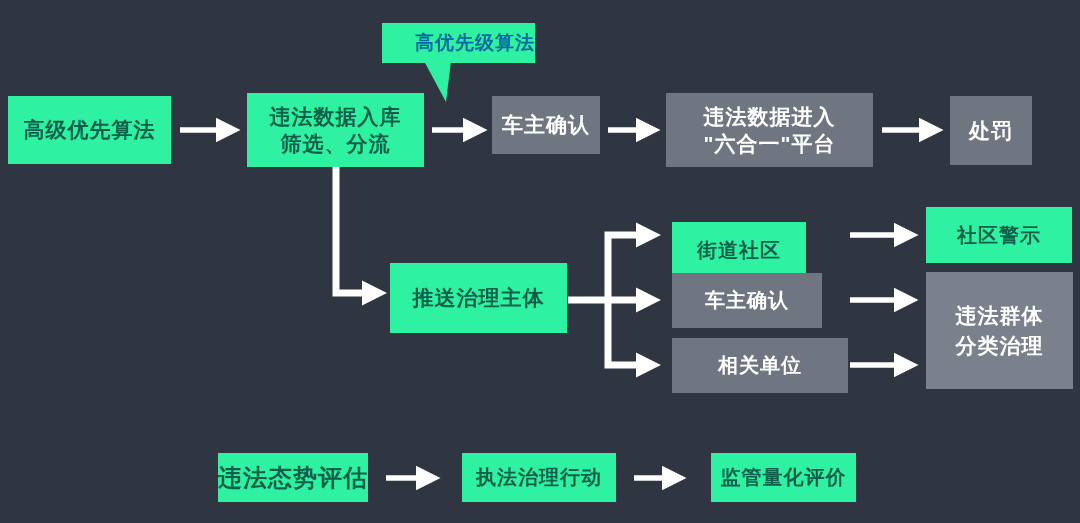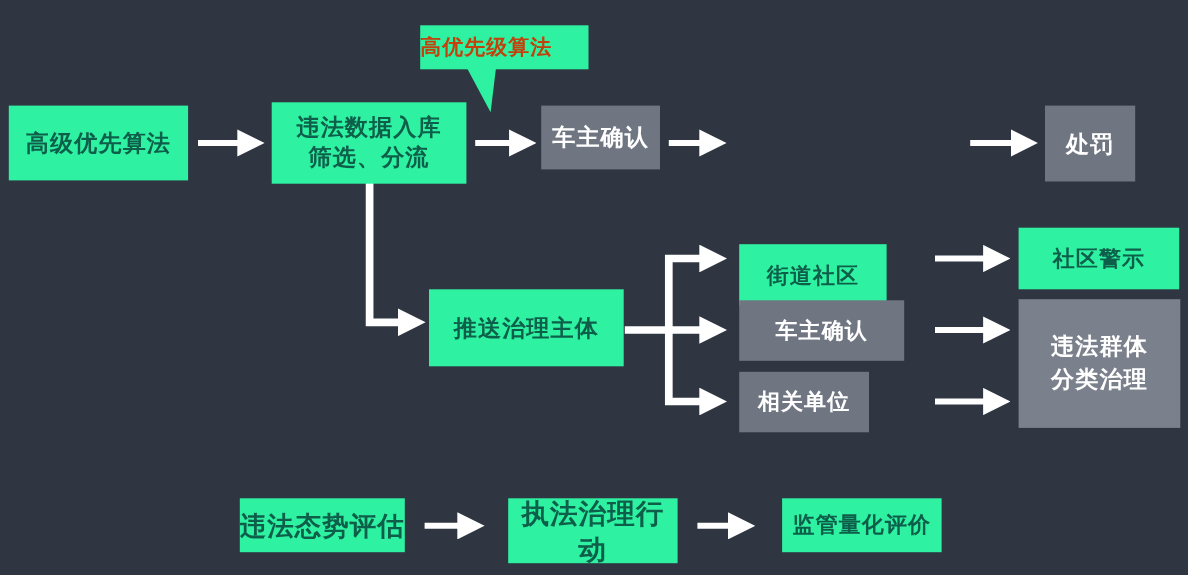--- a/index.html
+++ b/index.html
@@ -11,22 +11,22 @@
   .connectors { position:absolute; left:0; top:0; width:1080px; height:523px; pointer-events:none; }
   .node {
     position:absolute; display:flex; flex-direction:column;
     align-items:center; justify-content:center; text-align:center;
     font-weight:bold; letter-spacing:1px; box-sizing:border-box;
   }
   .green { background:#2EF2A2; color:#0E5F4A; }
   .gray  { background:#6F7682; color:#FFFFFF; }
   .gray-light { background:#7B818C; color:#FFFFFF;text-align:right; }
   .callout {
-    position:absolute; display:flex; align-items:center; justify-content:flex-start;
-    background:#2EF2A2; color:#c2410c; font-weight:bold; letter-spacing:1px;
+    position:absolute; display:flex; align-items:center; justify-content:flex-end;
+    background:#2EF2A2; color:#0369a1; font-weight:bold; letter-spacing:1px;
   }
   .l2 { display:block; }
 </style>
 </head>
 <body>
 
 <div class="canvas">
 
   <svg class="connectors" viewBox="0 0 1080 523" xmlns="http://www.w3.org/2000/svg">
     <defs>
@@ -65,55 +65,59 @@
 
   <div class="node green" style="left:247px;top:93px;width:177px;height:74px;font-size:21px;line-height:27px">
     <span class="l2">违法数据入库</span>
     <span class="l2">筛选、分流</span>
   </div>
 
   <div class="node gray" style="left:492px;top:96px;width:108px;height:58px;font-size:21px">
     <span class="l2">车主确认</span>
   </div>
 
+  <div class="node gray" style="left:666px;top:93px;width:207px;height:74px;font-size:21px;line-height:27px">
+    <span class="l2">违法数据进入</span>
+    <span class="l2">"六合一"平台</span>
+  </div>
 
   <div class="node gray" style="left:950px;top:96px;width:82px;height:69px;font-size:21px">
     <span class="l2">处罚</span>
   </div>
 
   <div class="node green" style="left:390px;top:263px;width:177px;height:70px;font-size:21px">
     <span class="l2">推送治理主体</span>
   </div>
 
   <div class="node green" style="left:672px;top:222px;width:134px;height:56px;font-size:20px">
     <span class="l2">街道社区</span>
   </div>
 
   <div class="node gray" style="left:672px;top:273px;width:150px;height:55px;font-size:20px">
     <span class="l2">车主确认</span>
   </div>
 
-  <div class="node gray" style="left:672px;top:338px;width:118px;height:55px;font-size:20px">
+  <div class="node gray" style="left:672px;top:338px;width:176px;height:55px;font-size:20px">
     <span class="l2">相关单位</span>
   </div>
 
   <div class="node green" style="left:926px;top:207px;width:146px;height:56px;font-size:20px">
     <span class="l2">社区警示</span>
   </div>
 
   <div class="node gray-light" style="left:926px;top:272px;width:147px;height:117px;font-size:21px;line-height:30px">
     <span class="l2">违法群体</span>
     <span class="l2">分类治理</span>
   </div>
 
   <div class="node green" style="left:218px;top:453px;width:150px;height:49px;font-size:24px">
     <span class="l2">违法态势评估</span>
   </div>
 
-  <div class="node green" style="left:462px;top:453px;width:154px;height:59px;font-size:25px">
+  <div class="node green" style="left:462px;top:453px;width:154px;height:49px;font-size:20px">
     <span class="l2">执法治理行动</span>
   </div>
 
   <div class="node green" style="left:711px;top:453px;width:145px;height:49px;font-size:20px">
     <span class="l2">监管量化评价</span>
   </div>
 
 </div>
 
 </body></html>

